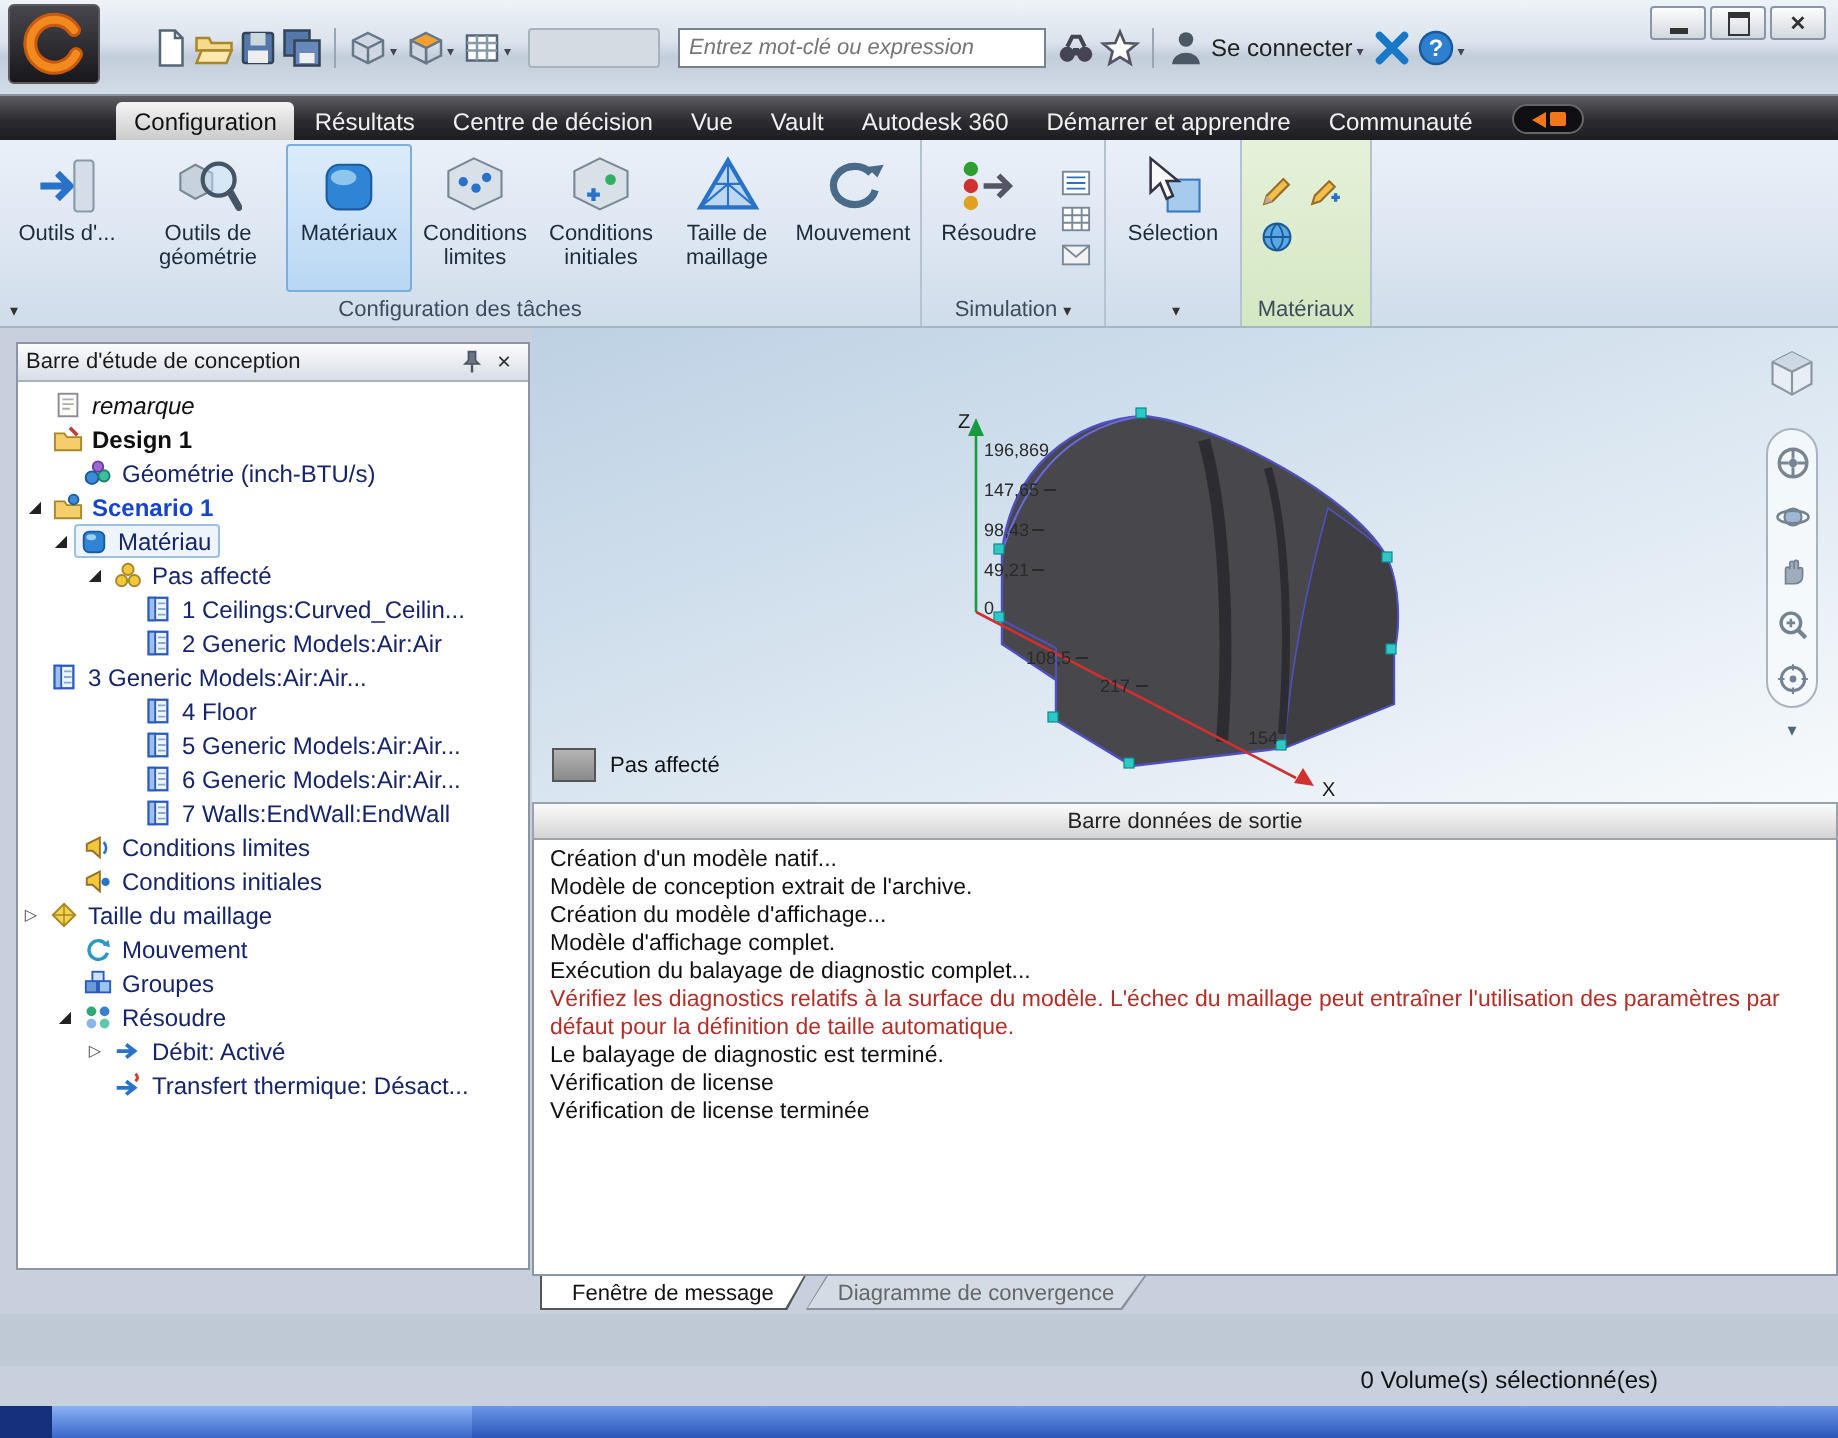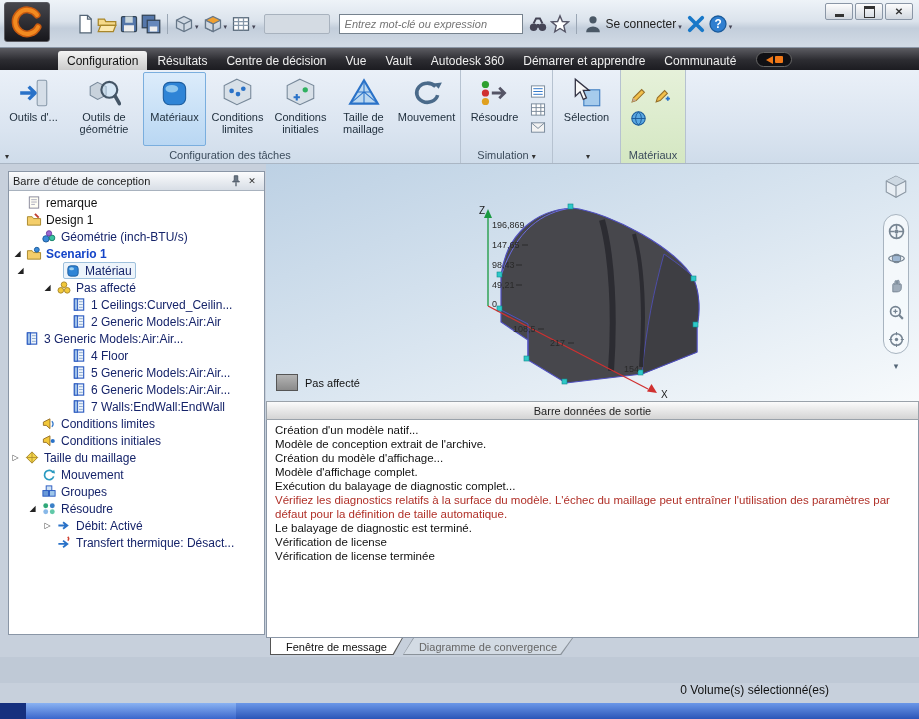--- a/index.html
+++ b/index.html
@@ -60,21 +60,21 @@
 .phbtn.closex::after{content:"✕";font-size:9px;color:#333;}
 .treewrap{flex:1;overflow:hidden;padding-top:3px;}
 .trow{height:17px;display:flex;align-items:center;font-size:12px;color:#16246a;white-space:nowrap;}
 .trow .arr{width:13px;flex:none;text-align:center;display:inline-flex;justify-content:center;}
 .arr.exp-open::after{content:"◢";font-size:8px;color:#222;}
 .arr.exp-closed::after{content:"▷";font-size:8px;color:#444;}
 .lblbox{display:inline-flex;align-items:center;padding:0 3px 0 0;border:1px solid transparent;border-radius:2px;}
 .lblbox.sel{background:#edf4fb;border-color:#9ec0dc;}
 .trow .ticon{width:16px;height:15px;flex:none;margin:0 4px 0 1px;}
 .trow .lbl{color:#16246a;}
-.trow .lbl.bold{font-weight:normal;color:#101010;}
+.trow .lbl.bold{font-weight:bold;color:#101010;}
 .trow .lbl.blue{font-weight:bold;color:#1545c8;}
 .trow .lbl.plain{color:#101010;}
 
 
 .rightcol{flex:1;display:flex;flex-direction:column;min-width:0;}
 .viewport{height:237px;position:relative;background:linear-gradient(160deg,#bdd1e4 0%,#d9e5f0 50%,#f7fafc 100%);flex:none;}
 .vpsvg{position:absolute;inset:0;width:100%;height:100%;}
 .legend{position:absolute;left:10px;bottom:10px;display:flex;align-items:center;gap:7px;font-size:11px;color:#111;}
 .legend .sw{width:22px;height:17px;background:linear-gradient(#b4b4b4,#8a8a8a);border:1px solid #555;}
 .navbar{position:absolute;top:10px;right:7px;width:32px;display:flex;flex-direction:column;align-items:center;}
@@ -364,21 +364,21 @@
           <span class="sp"></span>
           <span class="phbtn">
               <svg viewBox="0 0 16 16" width="100%" height="100%">
                 <path d="M6,2 h4 v5 l2,2 H4 l2,-2z" fill="#6a7684" stroke="#4a5662"></path>
                 <line x1="8" y1="9.5" x2="8" y2="14" stroke="#4a5662" stroke-width="1.4"></line>
               </svg>
             </span>
           <span class="phbtn closex"></span>
         </div>
         <div class="treewrap" id="tree">
-            <div class="trow" style="padding-left: 2px;">
+            <div class="trow" style="padding-left: 2px; font-style: italic;">
               <span class="arr "></span>
               <span class="lblbox">
                 <span class="ticon"><svg viewBox="0 0 16 16" width="100%" height="100%">
                     <rect x="3" y="2" width="10" height="12" fill="#fffef4" stroke="#889"></rect>
                     <path d="M5,5h6M5,7.5h6M5,10h4" stroke="#aab"></path>
                   </svg></span>
                 <span class="lbl plain">remarque</span>
               </span>
             </div>
             <div class="trow" style="padding-left: 2px;">
@@ -405,21 +405,21 @@
             <div class="trow" style="padding-left: 2px;">
               <span class="arr exp-open"></span>
               <span class="lblbox">
                 <span class="ticon"><svg viewBox="0 0 16 16" width="100%" height="100%">
                     <path d="M1,5 h5 l1.5,2 H15 v7 H1z" fill="#f4ce6a" stroke="#a8862a"></path>
                     <circle cx="11" cy="4" r="2.6" fill="#3a8ad8" stroke="#1a5a9a"></circle>
                   </svg></span>
                 <span class="lbl blue">Scenario 1</span>
               </span>
             </div>
-            <div class="trow" style="padding-left: 5px; gap: 36px;">
+            <div class="trow" style="padding-left: 15px;">
               <span class="arr exp-open"></span>
               <span class="lblbox sel">
                 <span class="ticon"><svg viewBox="0 0 16 16" width="100%" height="100%">
                     <rect x="2.5" y="3" width="11" height="11" rx="3" fill="#2f84d6" stroke="#1b5c9e"></rect>
                     <ellipse cx="6.5" cy="6" rx="2.6" ry="1.6" fill="#9cd0f0"></ellipse>
                   </svg></span>
                 <span class="lbl">Matériau</span>
               </span>
             </div>
             <div class="trow" style="padding-left: 32px;">

